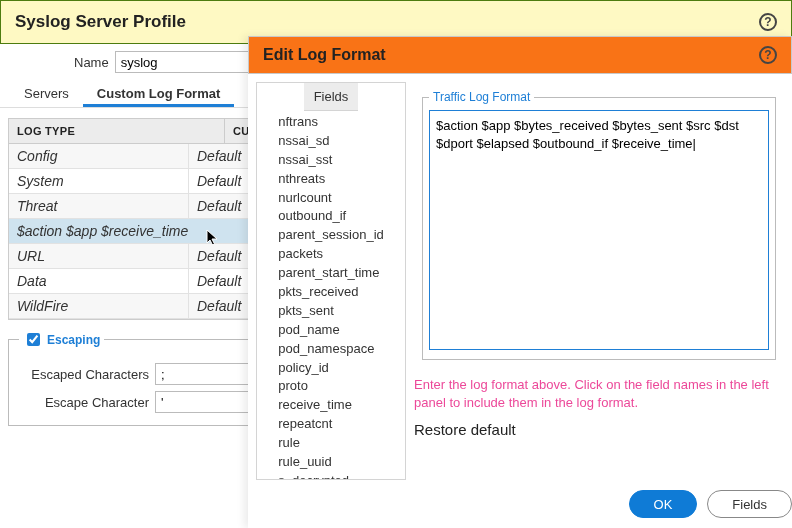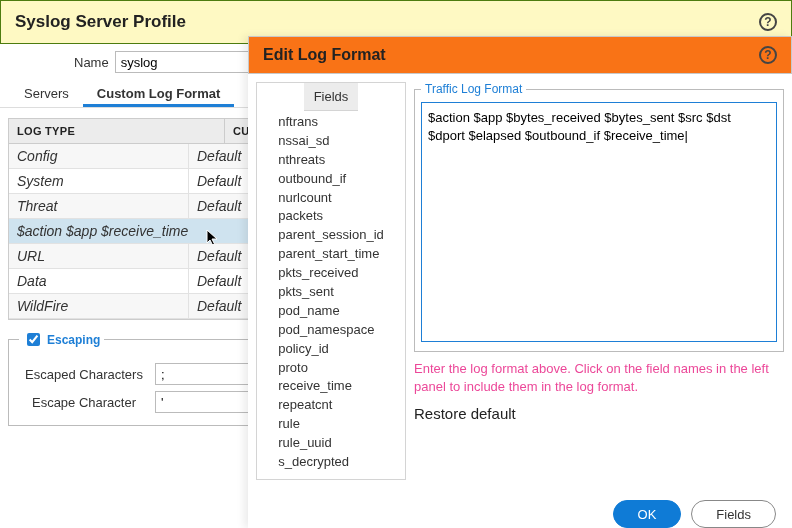--- a/index.html
+++ b/index.html
@@ -36,45 +36,45 @@
   .logtable .td.c2 { flex:1; white-space:nowrap; overflow:hidden; }
 
   .cursor-img { position:absolute; left:196px; top:10px; pointer-events:none; }
   .cursor-img svg { display:block; }
 
   
   .escaping { margin:10px 8px 0 8px; border:1px solid #bbb; padding:8px 10px 12px; position:relative; }
   .escaping legend { font-size:12px; color:#1e7fd6; font-weight:bold; padding:0 4px; display:flex; align-items:center; gap:4px; }
   .escaping input[type=checkbox]{ accent-color:#1e7fd6; }
   .frow { display:flex; align-items:center; margin-top:6px; }
-  .frow label { width:130px; text-align:center; margin-right:6px; font-size:13px; }
+  .frow label { width:130px; text-align:right; margin-right:6px; font-size:13px; }
   .frow input[type=text] { flex:1; height:22px; border:1px solid #bbb; padding:0 5px; font-size:13px; }
 
   
   .dialog { position:absolute; left:248px; top:36px; right:0; bottom:0; background:#fff; box-shadow:-4px 0 8px rgba(0,0,0,.08); display:flex; flex-direction:column; }
   .dialog-title { height:38px; background:#f97316; border:1px solid #c8c8c8; display:flex; align-items:center; padding:0 14px; }
   .dialog-title h2 { margin:0; font-size:16px; font-weight:bold; color:#222; flex:1; }
   .dialog-body { flex:1; display:flex; padding:8px 8px 0 8px; gap:8px; overflow:hidden; }
 
   .fieldsbox { width:150px; border:1px solid #d4d4d4; display:flex; flex-direction:column; background:#fff;align-items:center; }
   .fieldsbox .hdr { background:#ececec; border-bottom:1px solid #d4d4d4; padding:6px 10px; font-size:13px; }
   .fieldsbox .scroller { flex:1; overflow-y:auto; padding:2px 0; }
   .field-item { padding:1px 10px; font-size:13px; color:#333; cursor:pointer; line-height:1.3; }
   .fieldsbox ::-webkit-scrollbar { width:14px; }
   .fieldsbox ::-webkit-scrollbar-track { background:#efefef; }
   .fieldsbox ::-webkit-scrollbar-thumb { background:#bcbcbc; }
 
   .format-area { flex:1; display:flex; flex-direction:column; }
-  .format-fs { border:1px solid #bbb; padding:6px 6px 6px 6px; flex:0 0 auto; margin:0; }
+  .format-fs { border:1px solid #bbb; padding:6px 6px 6px 6px; flex:0 0 auto; margin:8px; }
   .format-fs legend { font-size:12px; color:#1e7fd6; padding:0 4px; font-weight:normal; }
   .format-text { width:100%; height:240px; border:1.5px solid #1e7fd6; resize:none; padding:6px; font-size:13px; line-height:1.4; font-family:inherit; }
   .hint { font-size:13px; color:#ec4899; margin-top:8px; line-height:1.35; }
   .restore { font-size:15px; color:#222; margin-top:10px; cursor:pointer; }
 
-  .dialog-actions { height:48px; display:flex; align-items:flex-end; justify-content:flex-end; gap:10px; padding-right:16px; }
+  .dialog-actions { height:48px; display:flex; align-items:center; justify-content:flex-end; gap:10px; }
   .btn { height:28px; border-radius:15px; padding:0 24px; font-size:13px; cursor:pointer; }
   .btn-primary { background:#0f7bd6; color:#fff; border:1px solid #0f7bd6; }
   .btn-secondary { background:#fff; color:#333; border:1px solid #888; }
 </style>
 </head>
 <body>
 
 <div class="app">
 
   <div class="titlebar">
@@ -152,25 +152,26 @@
     <div class="dialog-title">
       <h2>Edit Log Format</h2>
       <span class="help-icon">?</span>
     </div>
     <div class="dialog-body">
       <div class="fieldsbox">
         <div class="hdr">Fields</div>
         <div class="scroller" id="fields-list">
             <div class="field-item">nftrans</div>
             <div class="field-item">nssai_sd</div>
+            <div class="field-item">nssai_sst</div>
             <div class="field-item">nthreats</div>
+            <div class="field-item">nurlcount</div>
             <div class="field-item">outbound_if</div>
-            <div class="field-item">nurlcount</div>
+            <div class="field-item">parent_session_id</div>
             <div class="field-item">packets</div>
-            <div class="field-item">parent_session_id</div>
             <div class="field-item">parent_start_time</div>
             <div class="field-item">pkts_received</div>
             <div class="field-item">pkts_sent</div>
             <div class="field-item">pod_name</div>
             <div class="field-item">pod_namespace</div>
             <div class="field-item">policy_id</div>
             <div class="field-item">proto</div>
             <div class="field-item">receive_time</div>
             <div class="field-item">repeatcnt</div>
             <div class="field-item">rule</div>

